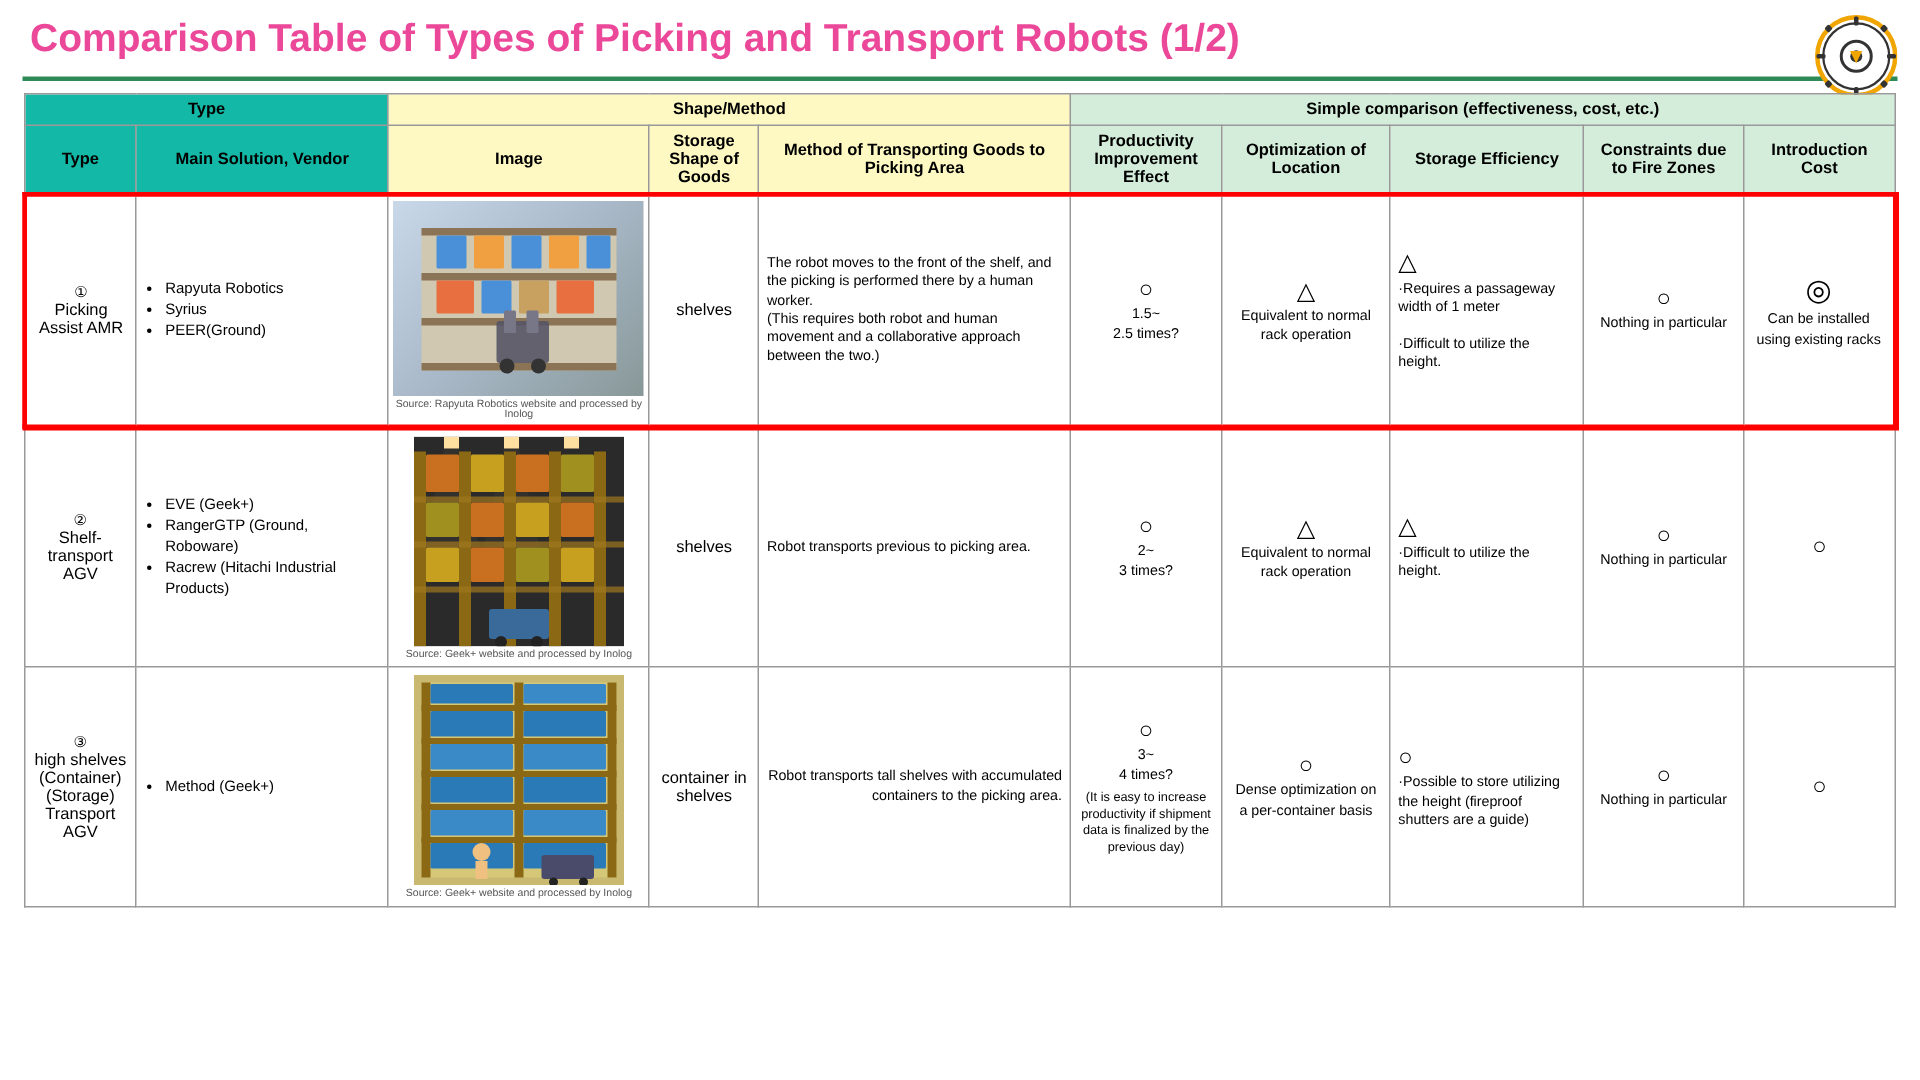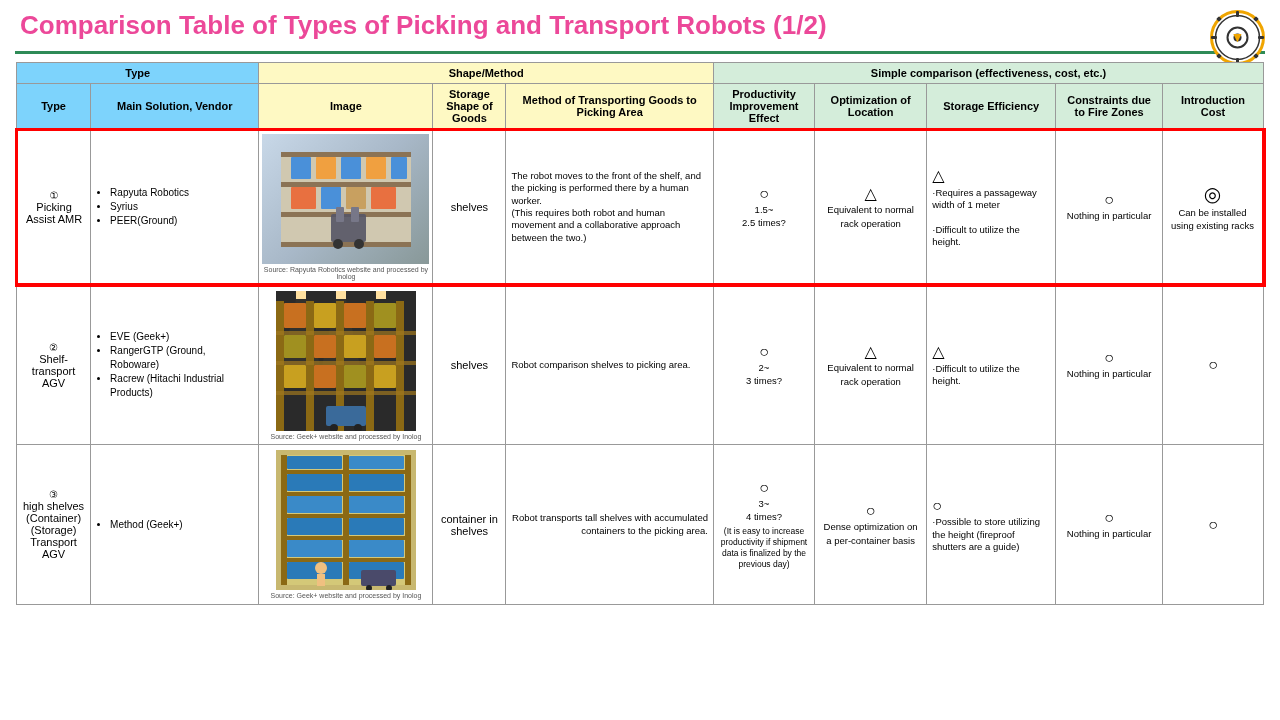--- a/index.html
+++ b/index.html
@@ -41,21 +41,21 @@
       width: 100%;
       font-size: 11px;
     }
     th, td {
       border: 1px solid #999;
       text-align: center;
       vertical-align: middle;
       padding: 4px 5px;
     }
     .header-group-type {
-      background: #7dd3fc;
+      background: #14b8a6;
       font-weight: bold;
       text-align: center;
     }
     .header-group-shape {
       background: #fef9c3;
       font-weight: bold;
     }
     .header-group-comparison {
       background: #d4edda;
       font-weight: bold;
@@ -269,21 +269,21 @@
                 <rect x="98" y="74" width="22" height="23" fill="#c8a020" rx="1"></rect>
 
                 <rect x="50" y="115" width="40" height="20" fill="#3a6a9a" rx="2"></rect>
                 <circle cx="58" cy="137" r="4" fill="#222"></circle>
                 <circle cx="82" cy="137" r="4" fill="#222"></circle>
               </svg>
             </div>
             <span class="source-text">Source: Geek+ website and processed by Inolog</span>
           </td>
           <td>shelves</td>
-          <td class="text-small" style="text-align:left; padding:5px;">Robot comparison shelves to picking area.</td>
+          <td class="text-small" style="text-align:left; padding:5px;">Robot transports previous to picking area.</td>
           <td>
             <span class="symbol-large">○</span>
             <span class="text-small" style="white-space:pre-line;">2~
 3 times?</span>
           </td>
           <td>
             <span class="symbol-large">△</span>
             <span class="text-small">Equivalent to normal rack operation</span>
           </td>
           <td class="text-small" style="text-align:left;">

